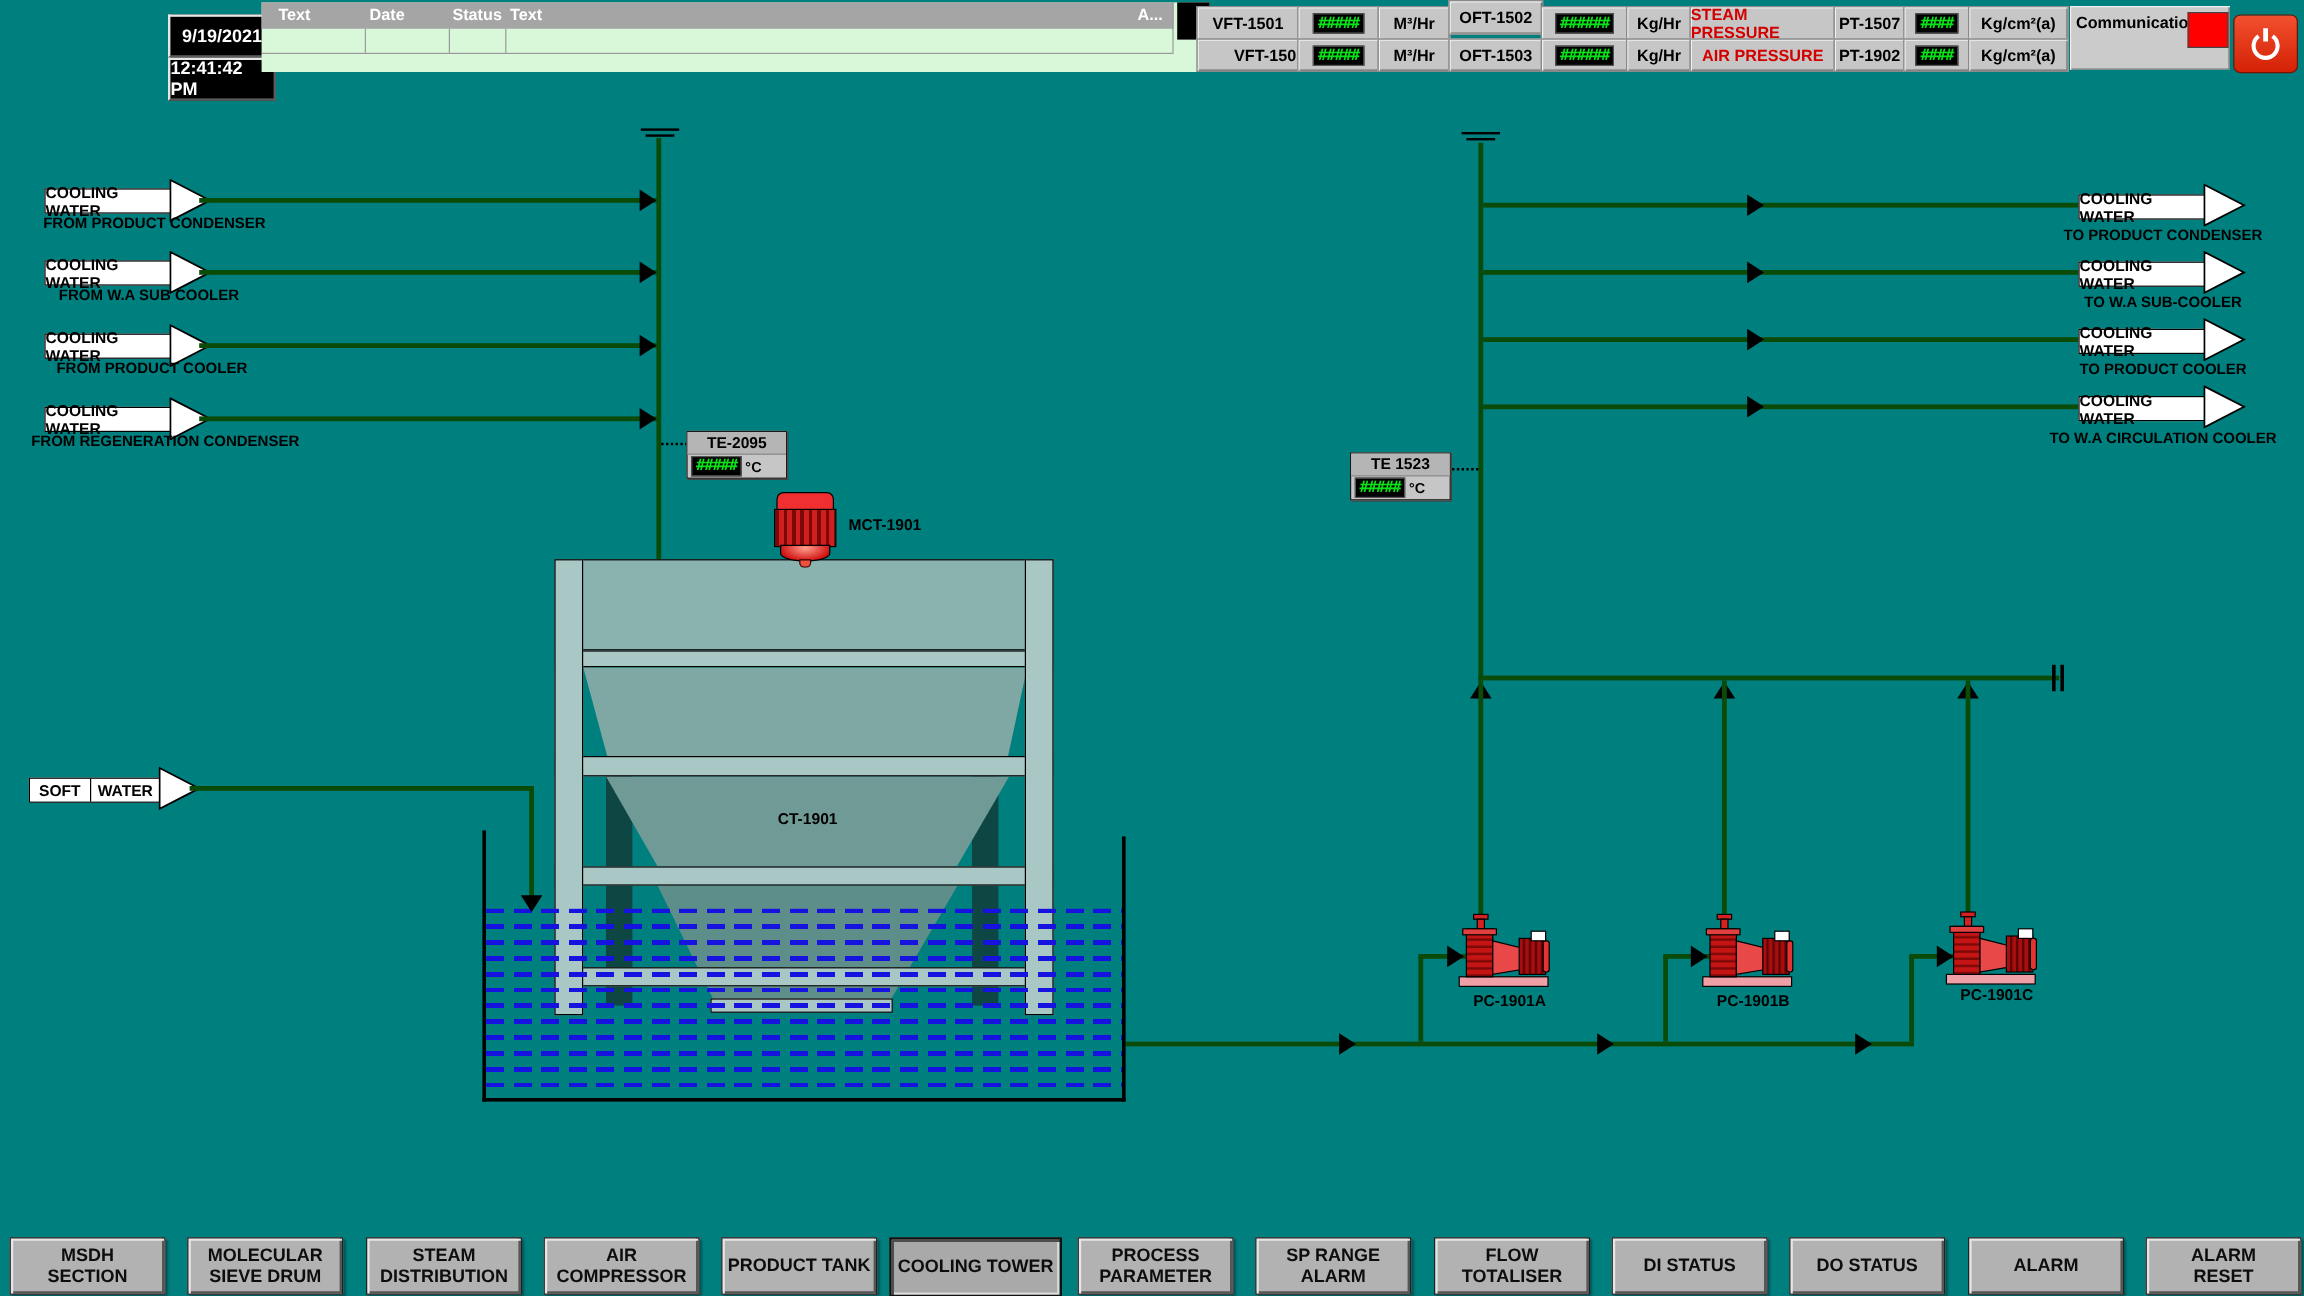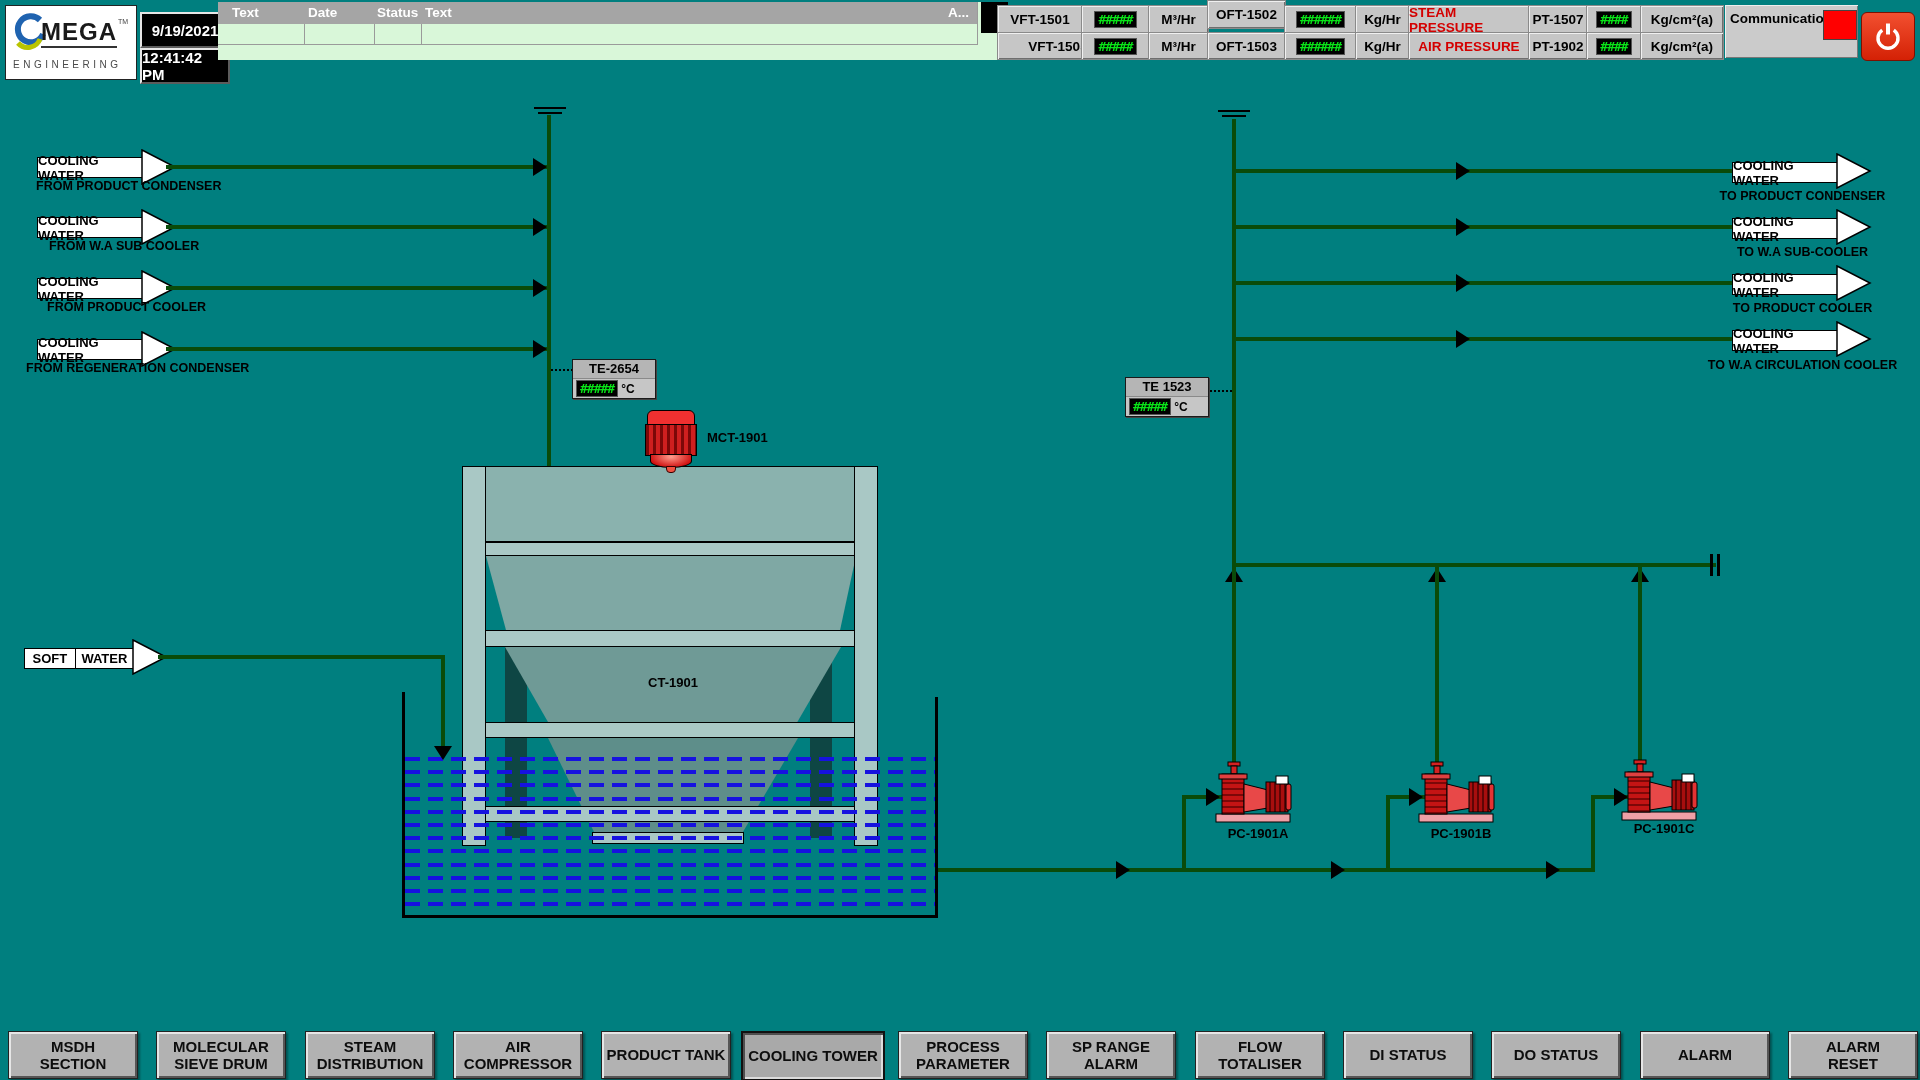--- a/index.html
+++ b/index.html
@@ -68,29 +68,20 @@
       <rect width="4" height="6" fill="#c41414"></rect>
           <rect y="4" width="4" height="2" fill="#7c0808"></rect>
     </pattern>
     <pattern id="fins" width="5" height="4" patternUnits="userSpaceOnUse">
       <rect width="5" height="4" fill="#a80e0e"></rect>
           <rect width="2" height="4" fill="#5f0505"></rect>
     </pattern>
   </defs>
     </svg>
 
-  <div class="abs" style="left:5px;top:5px;width:130px;height:73px;background:#fff;border:1px solid #222;">
-    <svg class="abs" style="left:4px;top:6px" width="38" height="40">
-      <path d="M30,8 A13,13 0 1 0 33,22" fill="none" stroke="#1f63b0" stroke-width="6"></path>
-      <path d="M8,31 A13,13 0 0 0 30,27" fill="none" stroke="#b9c400" stroke-width="5"></path>
-    </svg>
-    <span class="abs" style="left:35px;top:12px;font-size:24px;font-weight:bold;color:#1a1a1a;border-bottom:2px solid #333;letter-spacing:1px;">MEGA</span>
-    <span class="abs" style="left:112px;top:12px;font-size:7px;color:#444;">TM</span>
-    <span class="abs" style="left:7px;top:53px;font-size:10px;color:#4a4a4a;letter-spacing:3.5px;">ENGINEERING</span>
-  </div>
 
   <div class="clockbox" style="top:12px;">9/19/2021</div>
   <div class="clockbox" style="top:48px;">12:41:42 PM</div>
 
   <div class="abs" style="left:218px;top:2px;width:790px;height:58px;background:#d9f7d9;"></div>
   <div class="abs" style="left:218px;top:2px;width:760px;height:22px;background:#a5a5a5;"></div>
   <span class="bannerhead-label" style="left:232px;top:5px;">Text</span>
   <span class="bannerhead-label" style="left:308px;top:5px;">Date</span>
   <span class="bannerhead-label" style="left:377px;top:5px;">Status</span>
   <span class="bannerhead-label" style="left:425px;top:5px;">Text</span>
@@ -177,21 +168,21 @@
   <div class="pipe" style="left:166px;top:347px;width:383px;height:4px;"></div>
   <div class="arrR" style="left:533px;top:340px;"></div>
   <div class="sublabel" style="left:26px;top:361px;">FROM REGENERATION CONDENSER</div>
 
   <div class="pipe" style="left:547px;top:115px;width:4px;height:352px;"></div>
   <div class="blk" style="left:534px;top:107px;width:32px;height:2px;"></div>
   <div class="blk" style="left:538px;top:112px;width:24px;height:2px;"></div>
 
   <div class="dotline" style="left:551px;top:369px;width:22px;"></div>
   <div class="tebox" style="left:572px;top:359px;">
-    <div class="tehead">TE-2654</div>
+    <div class="tehead">TE-2095</div>
     <div class="teval">
       <span class="digi">#####</span>
       <span class="teunit">°C</span>
     </div>
   </div>
 
   <div class="abs" style="left:505px;top:645px;width:22px;height:193px;background:#0e4644;"></div>
   <div class="abs" style="left:810px;top:645px;width:22px;height:193px;background:#0e4644;"></div>
 
   <div class="trap" style="left:486px;top:556px;width:370px;height:74px;background:#7fa8a4;clip-path:polygon(0 0,100% 0,95.7% 100%,5.4% 100%);"></div>

